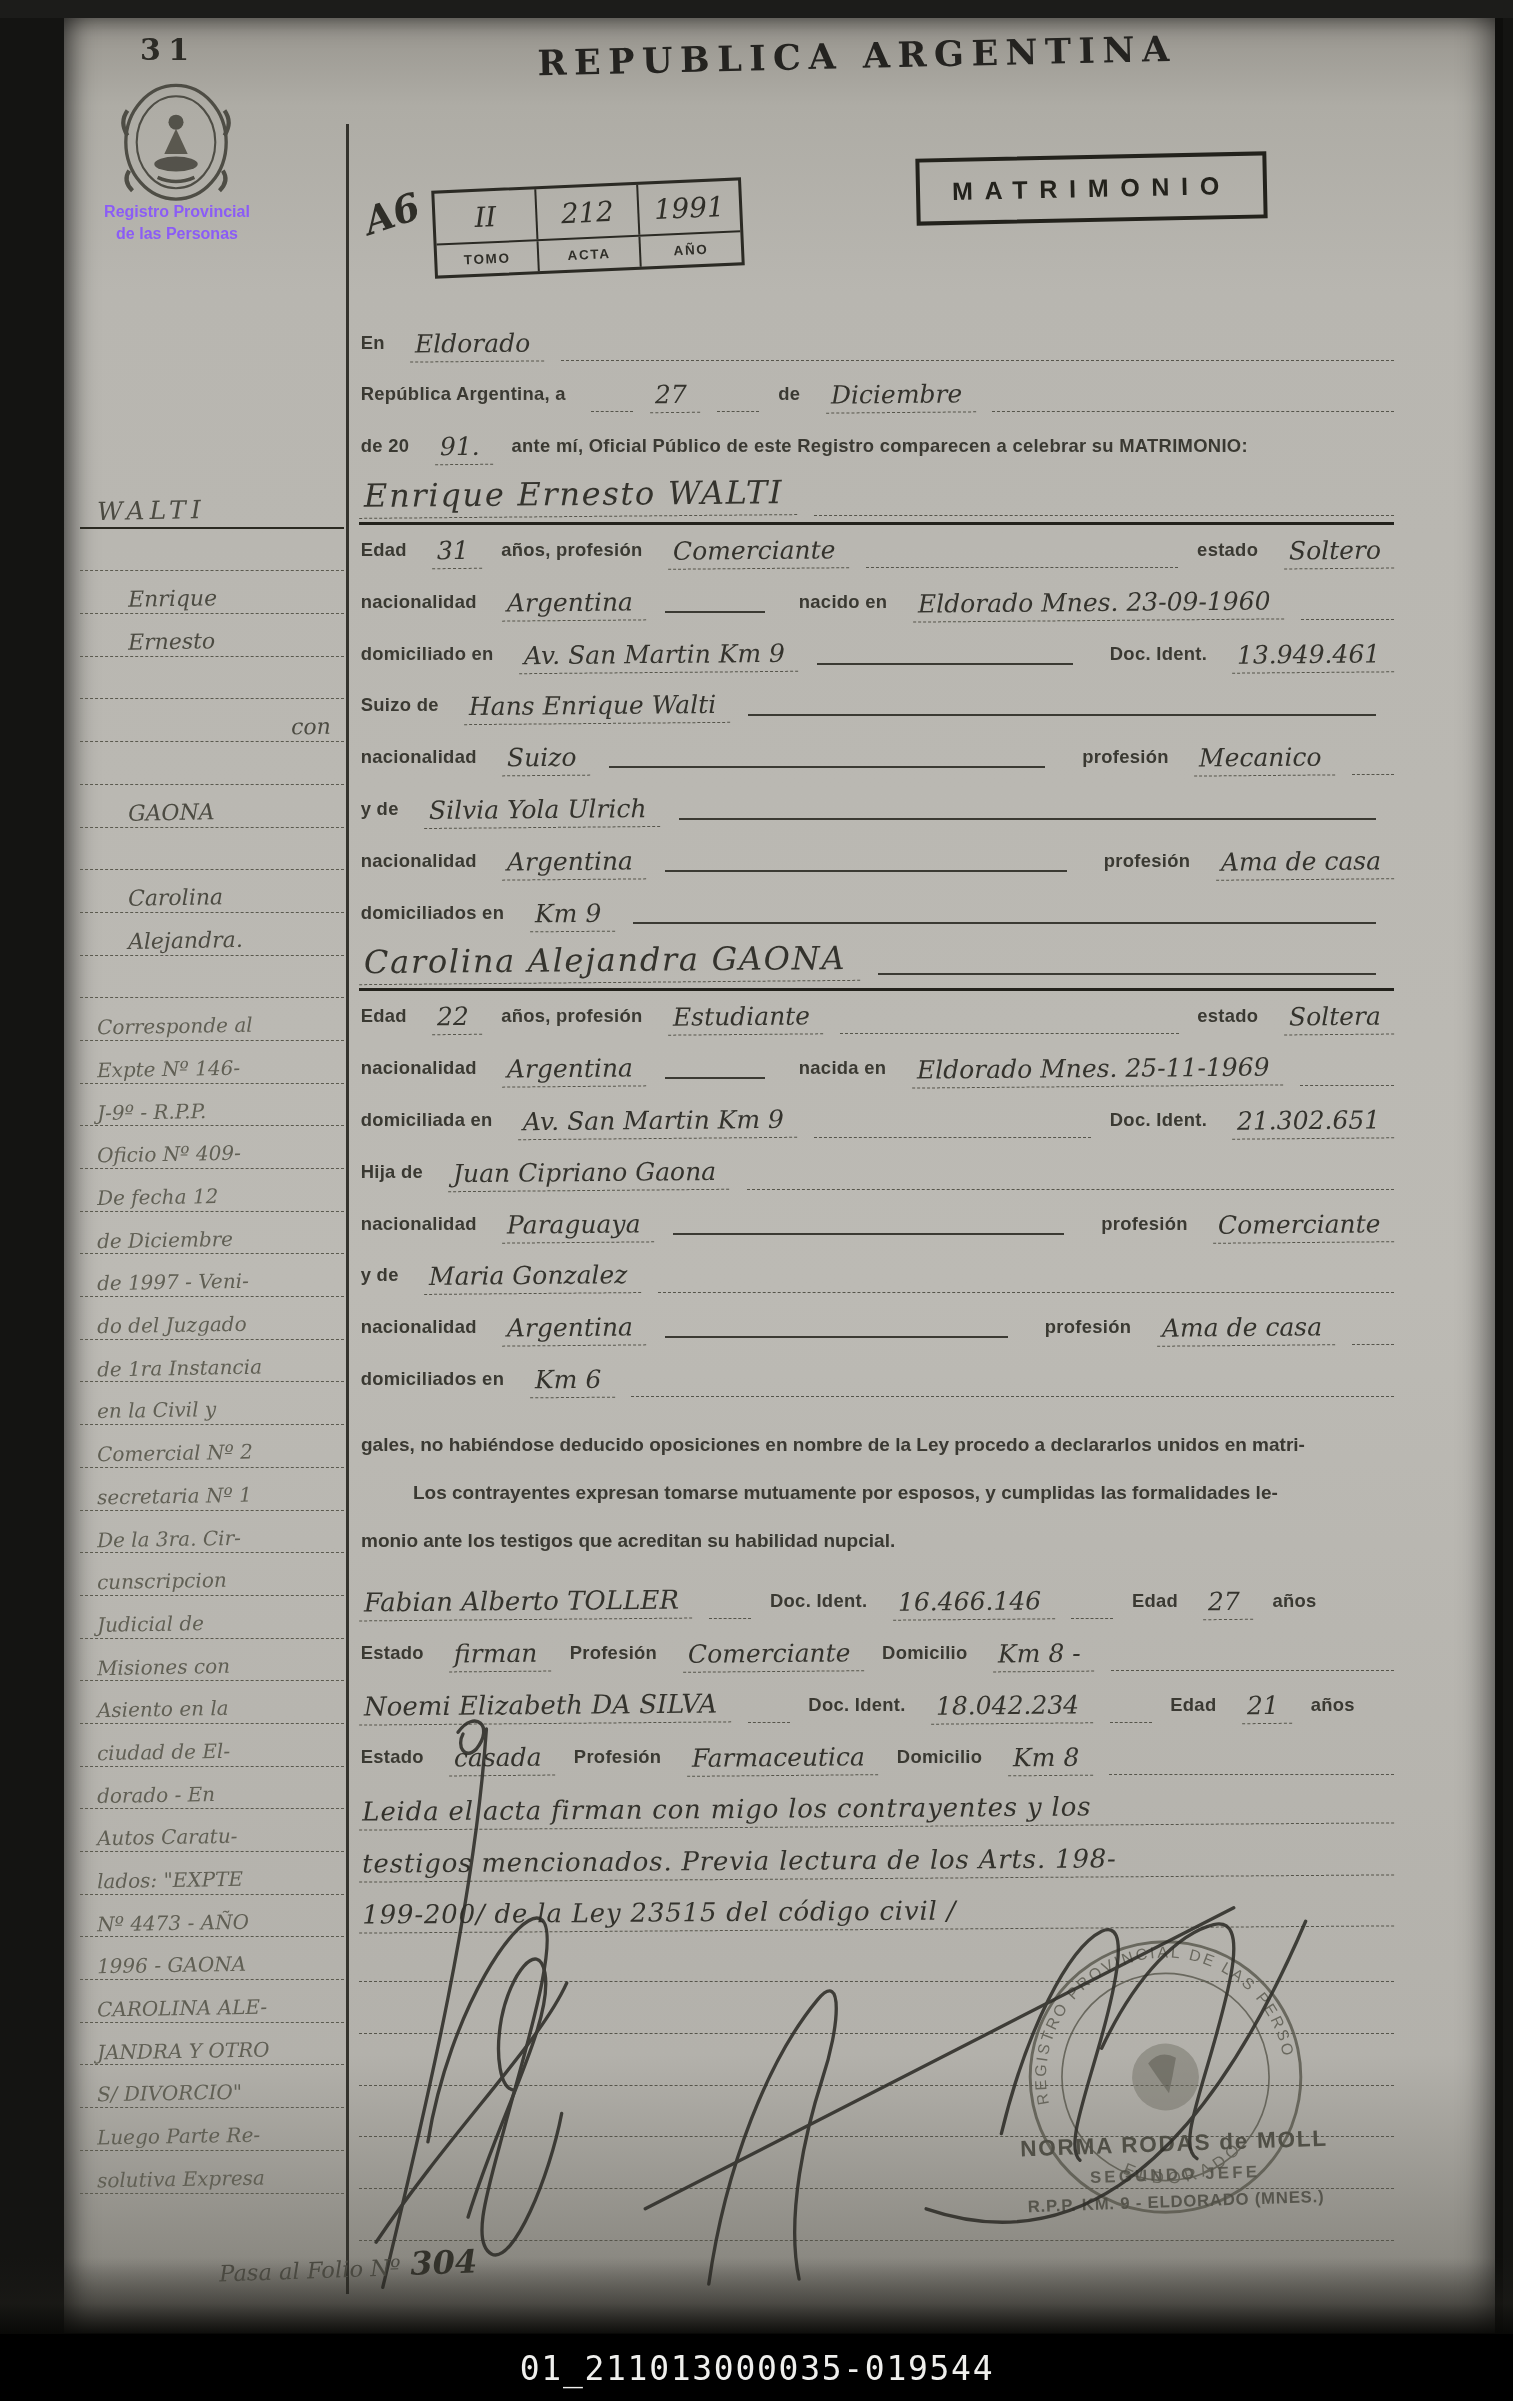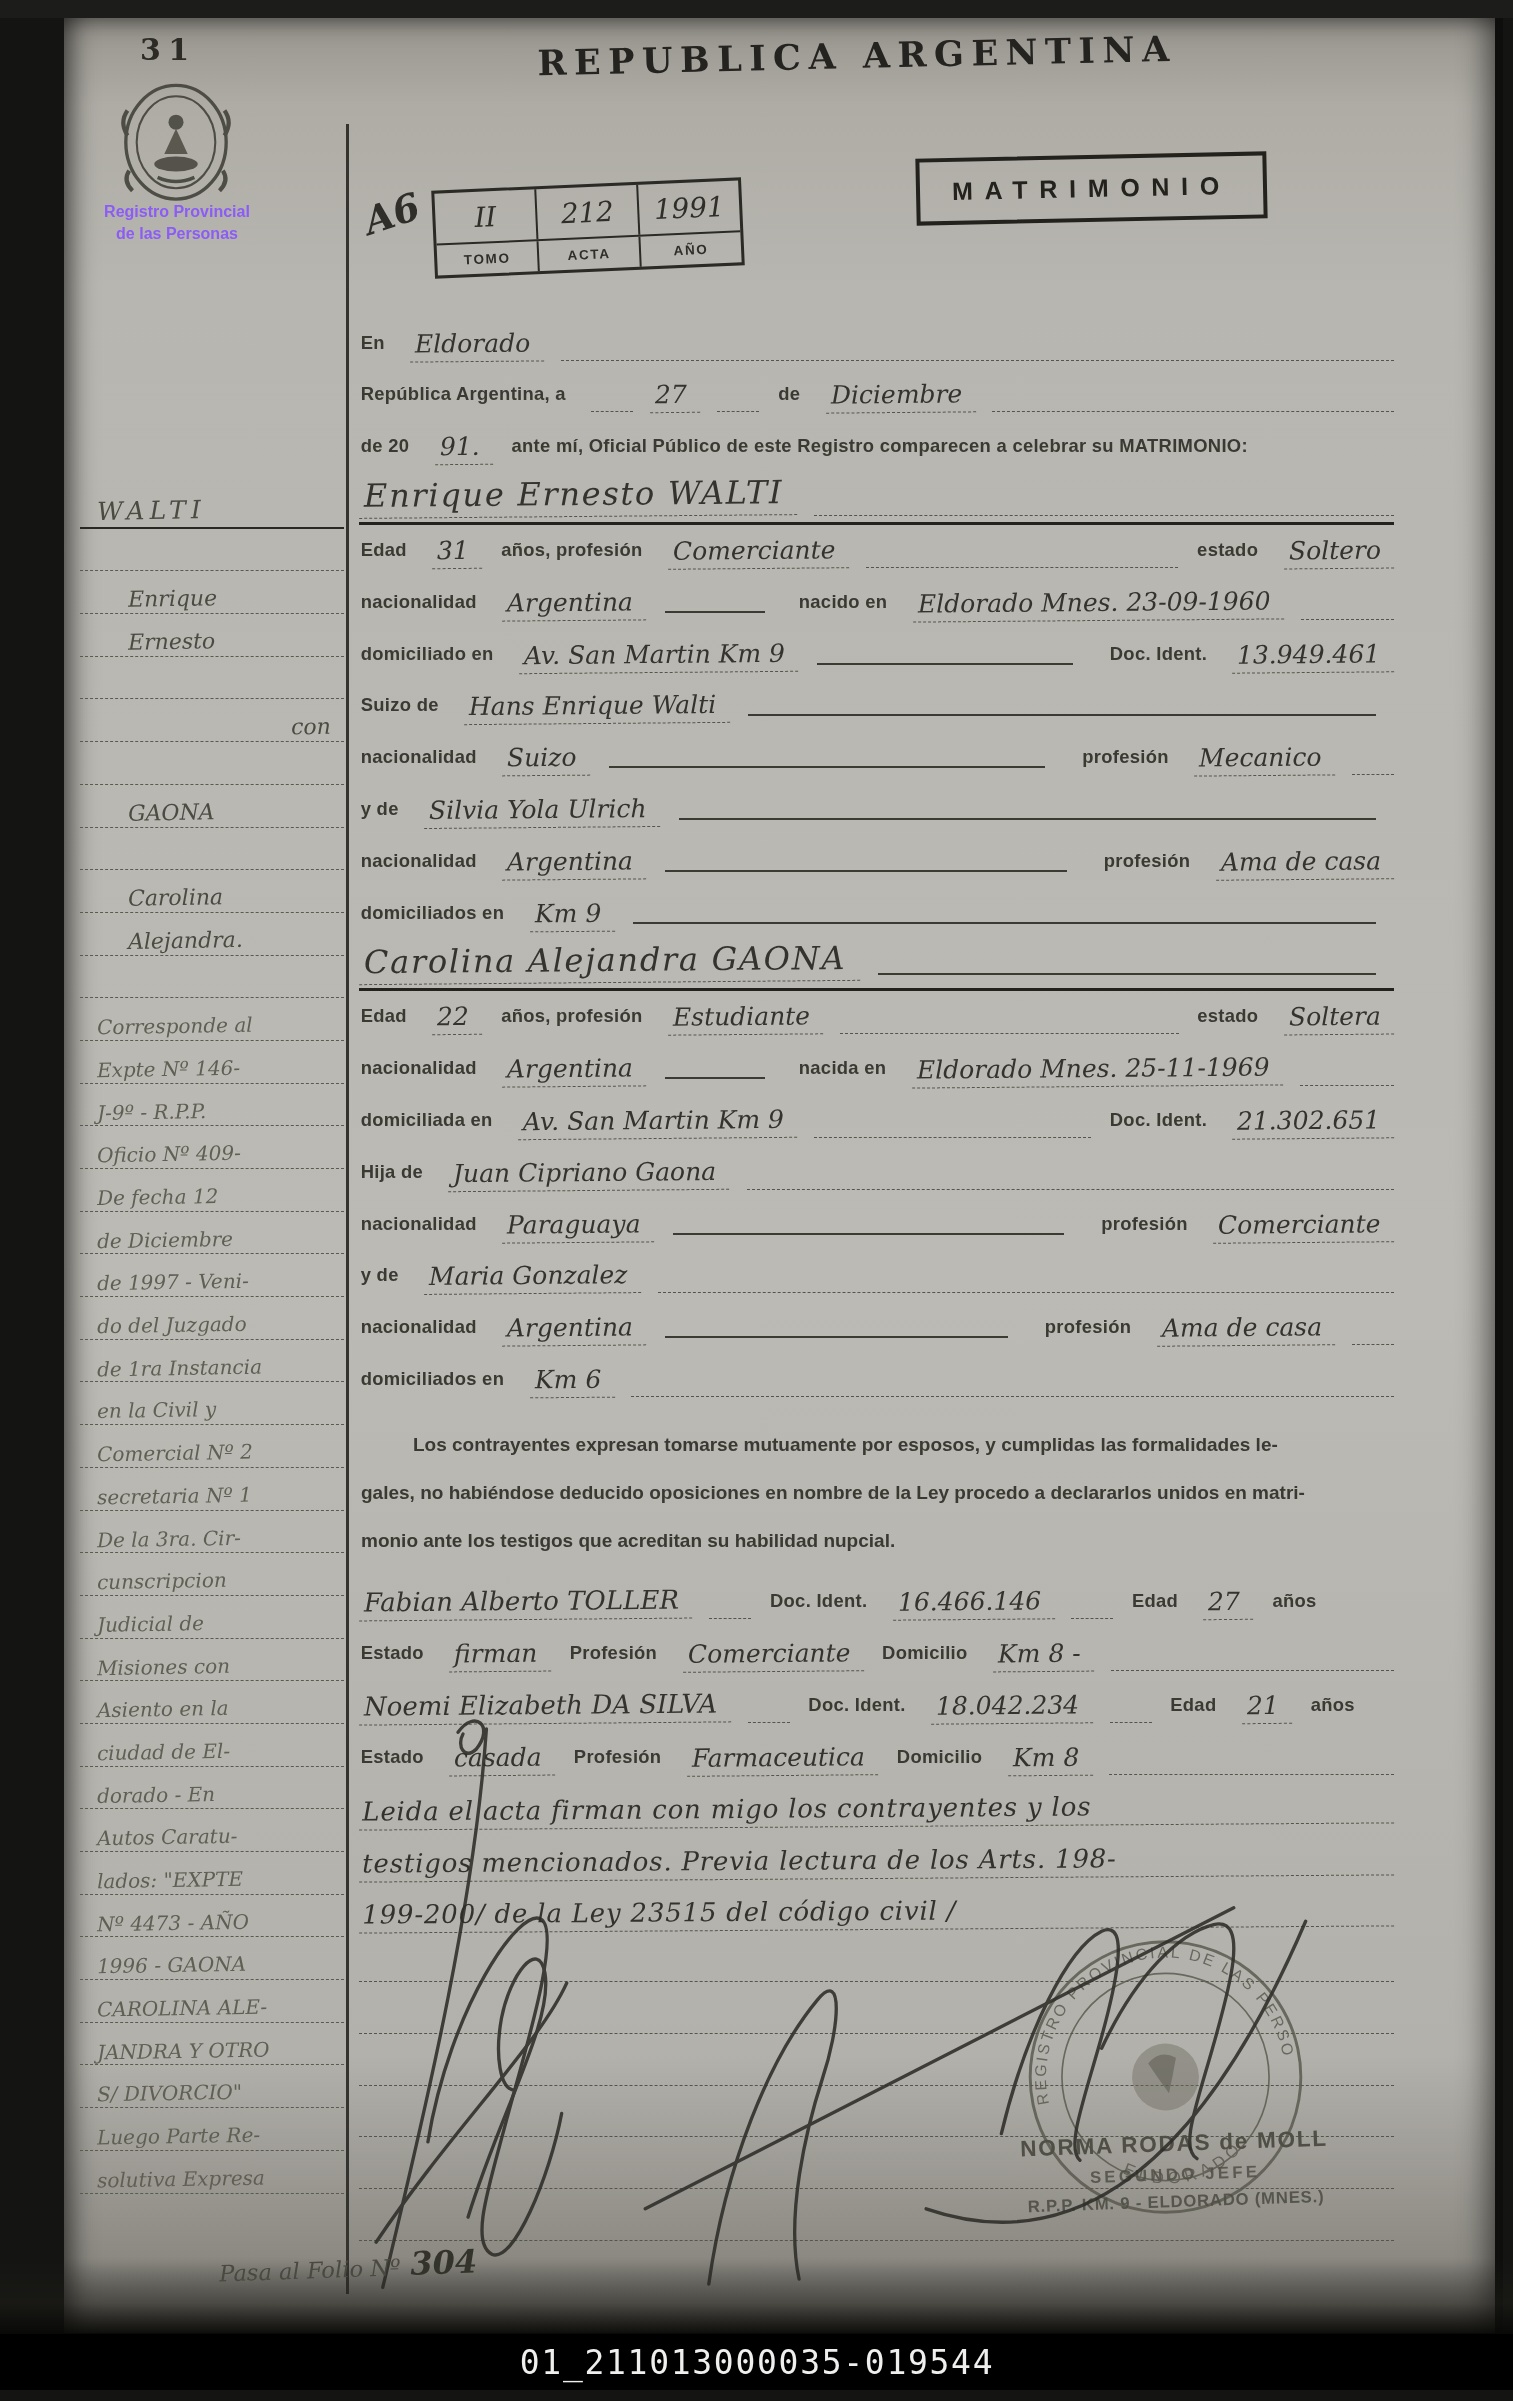--- a/index.html
+++ b/index.html
@@ -3,21 +3,21 @@
 <meta charset="utf-8">
 <style>
   html,body{margin:0;padding:0;background:#141412;width:1514px;height:2401px;position:relative;overflow:hidden;}
   .page{position:absolute;left:64px;top:13.4px;width:1431px;height:2320px;
     background:linear-gradient(180deg,#96938c 0%,#aeaca5 4%,#b8b6b0 12%,#bcbab4 55%,#b3b1ab 88%,#8a8881 97%,#5d5b55 100%);
     border-right:8.4px solid #0e0e0c;
     box-shadow:inset 22px 0 25px -13.4px rgba(0,0,0,.55), inset -25px 0 28px -15px rgba(0,0,0,.45), inset 0 20px 22px -11.7px rgba(0,0,0,.5);}
   .topshade{position:absolute;left:0;top:0;width:1514px;height:18.4px;background:#1c1c1a;}
   .bottomshade{position:absolute;left:0;top:2257px;width:1514px;height:77px;
     background:linear-gradient(180deg,rgba(20,20,18,0) 0%,rgba(30,29,25,.45) 60%,rgba(8,8,6,.92) 100%);z-index:50;}
-  .codebar{position:absolute;left:0;top:2334px;width:1514px;height:56px;background:#000;
+  .codebar{position:absolute;left:0;top:2334px;width:1514px;height:68px;background:#000;
     display:flex;align-items:center;justify-content:center;z-index:60;}
   .code{font:400 33px "DejaVu Sans Mono",monospace;color:#efefed;letter-spacing:1.7px;}
   .pageno{position:absolute;left:140px;top:32px;font:700 30px "DejaVu Serif",serif;letter-spacing:7.5px;color:#2c2b26;z-index:10;}
   .title{position:absolute;left:535px;top:35px;width:644px;text-align:center;font:700 35px "DejaVu Serif",serif;
     letter-spacing:7.5px;color:#242320;transform:rotate(-1.3deg);z-index:10;}
   .matri{position:absolute;left:916px;top:155px;width:343px;height:59px;border:4.2px solid #23221c;
     display:flex;align-items:center;justify-content:center;font:700 25px "Liberation Sans",sans-serif;
     letter-spacing:11.7px;color:#23221c;transform:rotate(-1.2deg);z-index:10;}
   .sealcap{position:absolute;left:79px;top:201px;width:196px;text-align:center;
     font:700 16px "Liberation Sans",sans-serif;color:#8b5cf6;line-height:22px;z-index:10;}
@@ -246,22 +246,22 @@
   <span class="hw">Ama de casa</span>
   <span class="dot-s"></span>
 </div>
 <div class="row" style="top:1349px">
   <span class="lbl">domiciliados en</span>
   <span class="hw">Km 6</span>
   <span class="dot"></span>
 </div>
 
 <div class="clause">
+  <div class="cl">gales, no habiéndose deducido oposiciones en nombre de la Ley procedo a declararlos unidos en matri-</div>
   <div class="cl first">Los contrayentes expresan tomarse mutuamente por esposos, y cumplidas las formalidades le-</div>
-  <div class="cl">gales, no habiéndose deducido oposiciones en nombre de la Ley procedo a declararlos unidos en matri-</div>
   <div class="cl">monio ante los testigos que acreditan su habilidad nupcial.</div>
 </div>
 
 <div class="row" style="top:1571px">
   <span class="hw hw-md">Fabian Alberto TOLLER</span>
   <span class="dot-s"></span>
   <span class="lbl">Doc. Ident.</span>
   <span class="hw">16.466.146</span>
   <span class="dot-s"></span>
   <span class="lbl">Edad</span>

